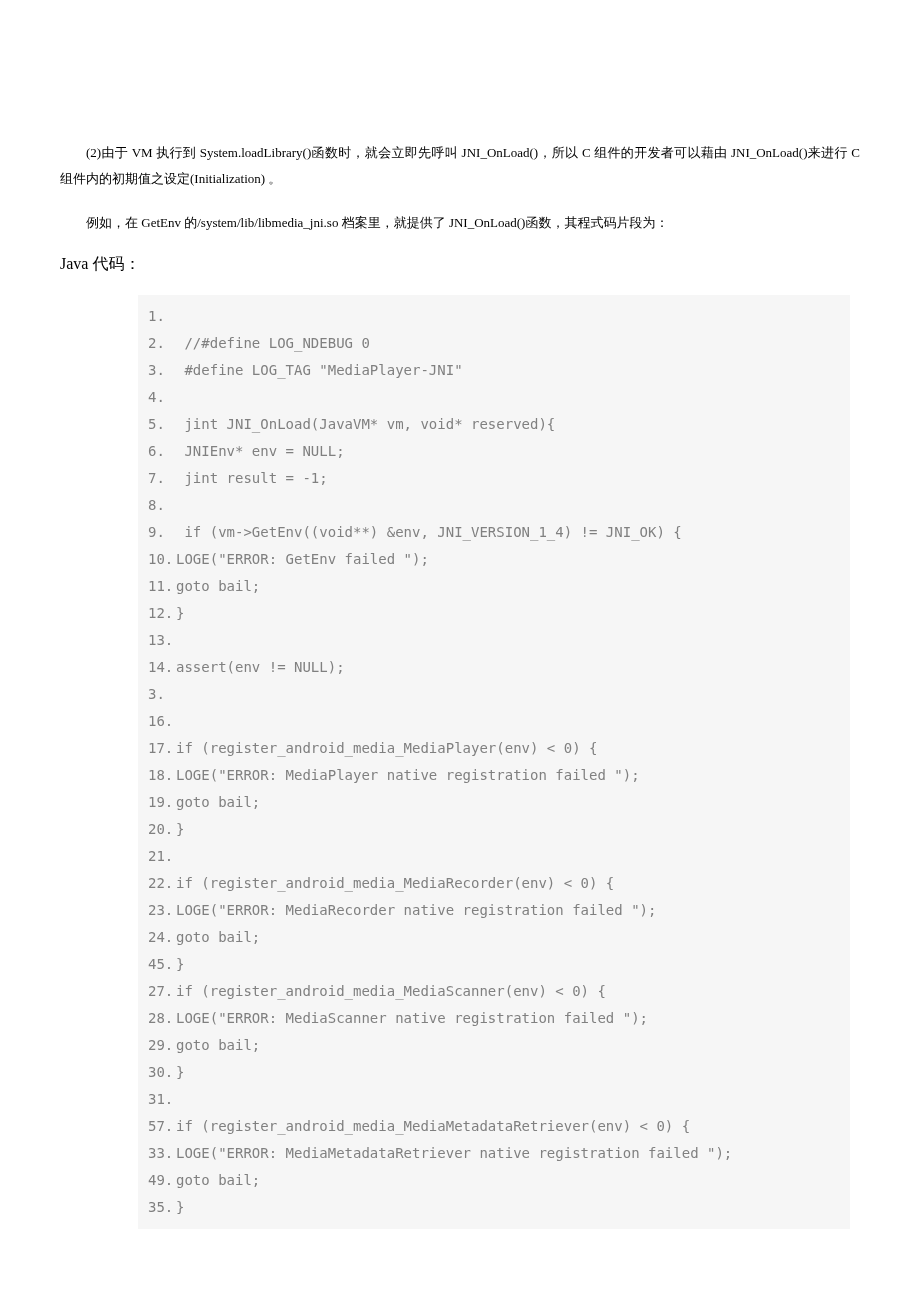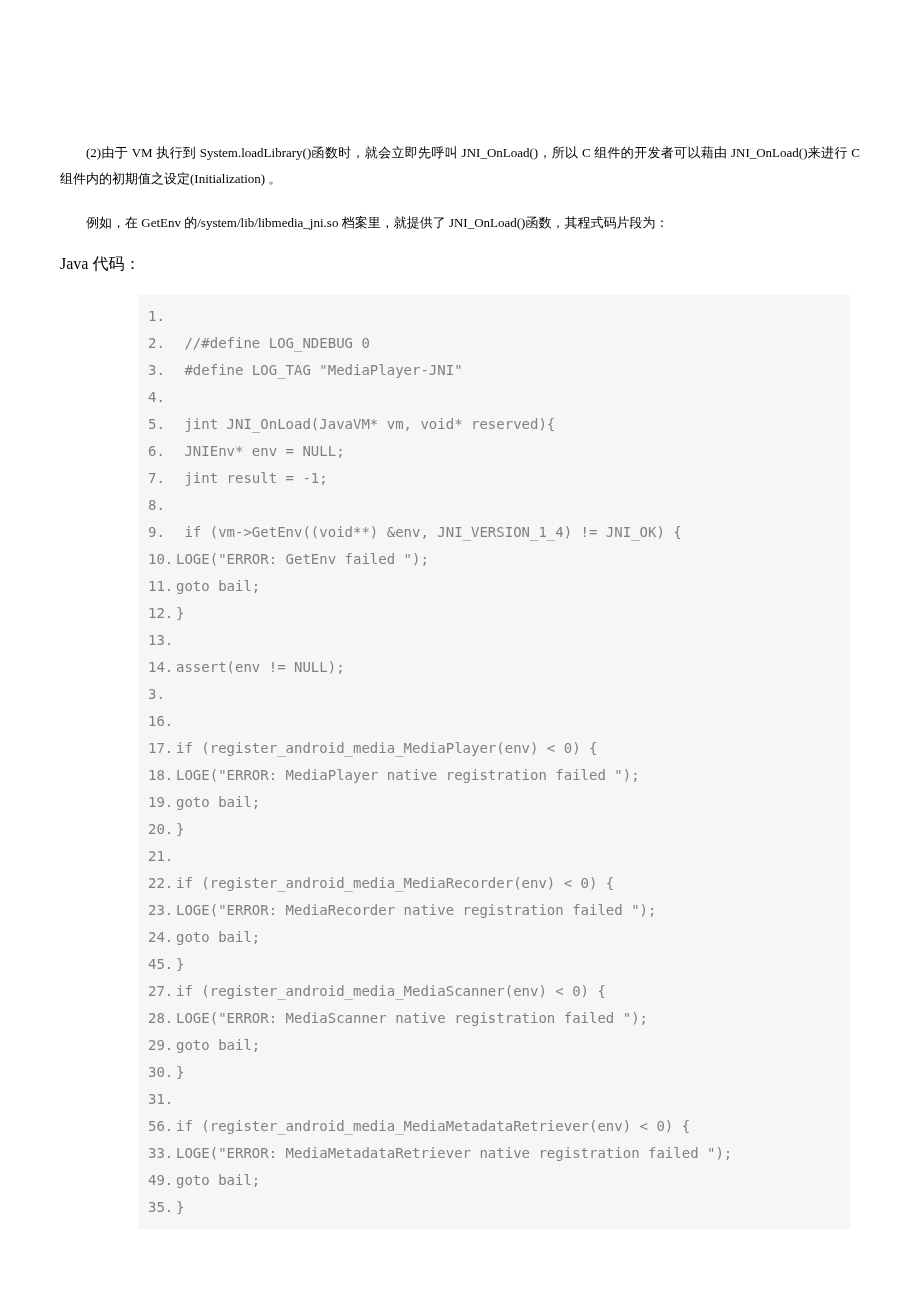--- a/index.html
+++ b/index.html
@@ -79,18 +79,18 @@
       <div class="code-line"><span class="ln">21.</span><span></span></div>
       <div class="code-line"><span class="ln">22.</span><span>if (register_android_media_MediaRecorder(env) &lt; 0) {</span></div>
       <div class="code-line"><span class="ln">23.</span><span>LOGE("ERROR: MediaRecorder native registration failed ");</span></div>
       <div class="code-line"><span class="ln">24.</span><span>goto bail;</span></div>
       <div class="code-line"><span class="ln">45.</span><span>}</span></div>
       <div class="code-line"><span class="ln">27.</span><span>if (register_android_media_MediaScanner(env) &lt; 0) {</span></div>
       <div class="code-line"><span class="ln">28.</span><span>LOGE("ERROR: MediaScanner native registration failed ");</span></div>
       <div class="code-line"><span class="ln">29.</span><span>goto bail;</span></div>
       <div class="code-line"><span class="ln">30.</span><span>}</span></div>
       <div class="code-line"><span class="ln">31.</span><span></span></div>
-      <div class="code-line"><span class="ln">56.</span><span>if (register_android_media_MediaMetadataRetriever(env) &lt; 0) {</span></div>
+      <div class="code-line"><span class="ln">57.</span><span>if (register_android_media_MediaMetadataRetriever(env) &lt; 0) {</span></div>
       <div class="code-line"><span class="ln">33.</span><span>LOGE("ERROR: MediaMetadataRetriever native registration failed ");</span></div>
       <div class="code-line"><span class="ln">49.</span><span>goto bail;</span></div>
       <div class="code-line"><span class="ln">35.</span><span>}</span></div>
     </div>
 </div>
 
 </body></html>

